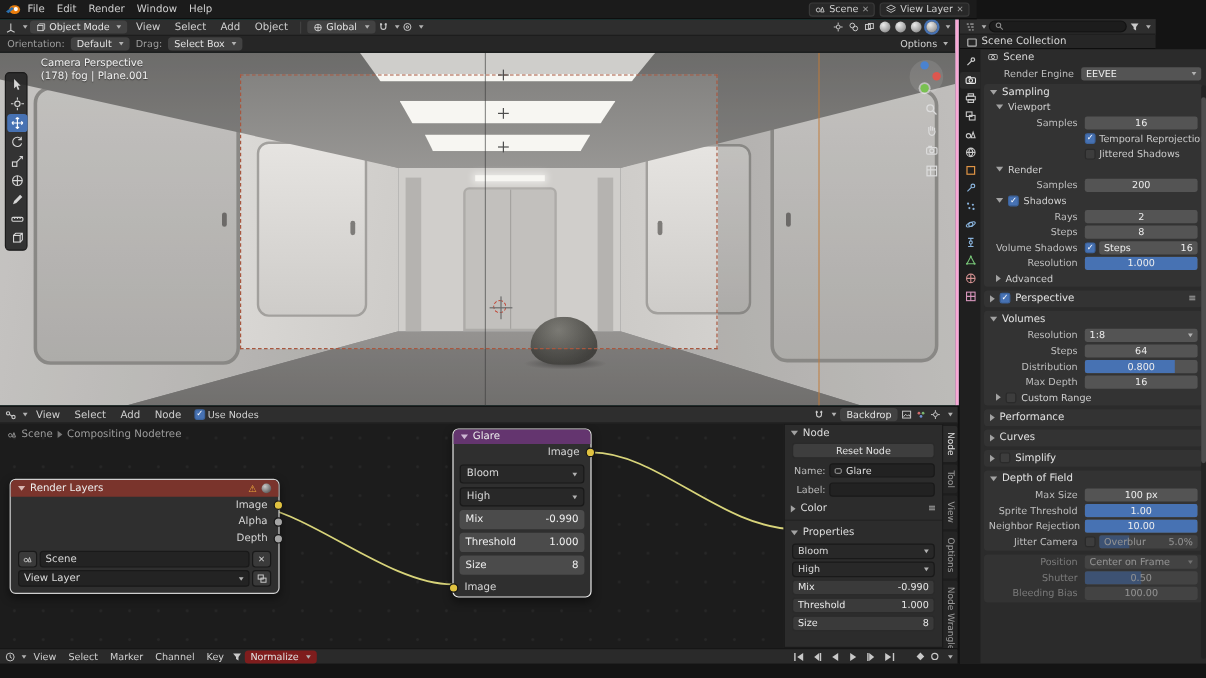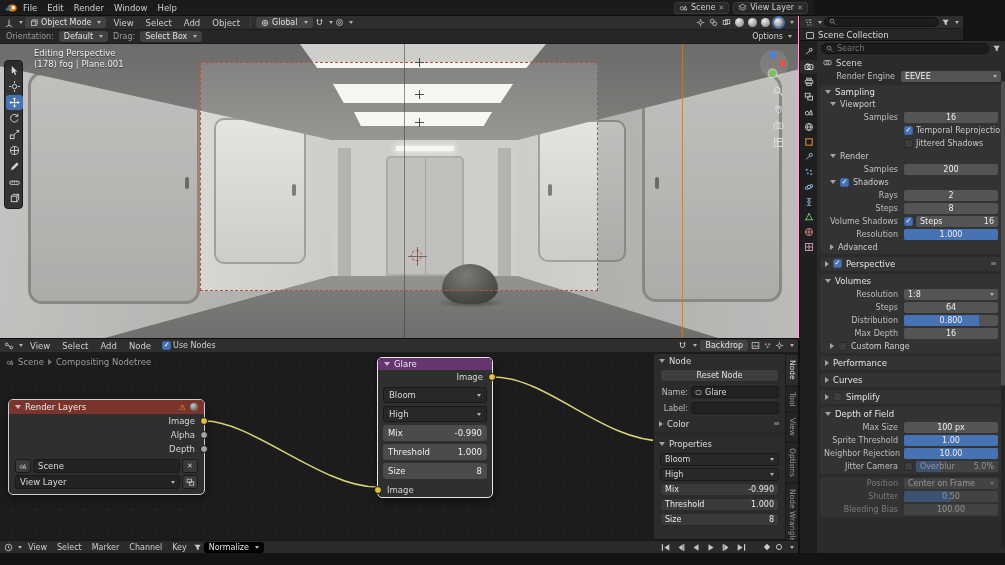--- a/index.html
+++ b/index.html
@@ -23,21 +23,21 @@
 .ws.active{background:#3a3a3a;color:#eee}
 #topbar-right{margin-left:auto;display:flex;gap:4px;align-items:center;padding-right:2px}
 .chip{display:flex;align-items:center;gap:3px;background:#282828;border:1px solid #3a3a3a;border-radius:3px;height:12px;padding:0 4px;font-size:8px;white-space:nowrap}
 .chip .x{color:#9a9a9a;font-size:7px}
 
 .hdr{display:flex;align-items:center;gap:2px;padding:0 4px;background:#2e2e2e;height:14px;border-bottom:1px solid #1d1d1d;position:relative;z-index:6}
 .btnfld{display:flex;align-items:center;gap:3px;background:#424242;border-radius:3px;height:11px;padding:0 5px;font-size:8px;color:#e2e2e2;white-space:nowrap}
 .lab{color:#9d9d9d;font-size:8px;white-space:nowrap}
 .sep{width:1px;height:10px;background:#404040;margin:0 3px}
 
-#vp{position:absolute;left:0;top:16px;width:799px;height:322px;background:#0f766e;overflow:hidden;border-right:1px solid #f9a8d4}
+#vp{position:absolute;left:0;top:16px;width:799px;height:322px;background:#0f766e;overflow:hidden;border-right:3px solid #f9a8d4}
 #vp-row2{height:14px;background:#262626;display:flex;align-items:center;padding:0 6px;gap:5px;position:relative;z-index:6;border-bottom:1px solid #1c1c1c}
 #vp-scene{position:absolute;left:0;top:28px;right:0;bottom:0;background:#8f8f8f;overflow:hidden}
 .layer{position:absolute;inset:0}
 .lwall{clip-path:polygon(-50px 0px,332px 96px,332px 232px,-100px 350px);background:linear-gradient(100deg,#eceae7 0%,#c6c4c1 55%,#9d9b98 100%)}
 .rwall{clip-path:polygon(849px 0px,517px 96px,517px 232px,899px 350px);background:linear-gradient(260deg,#e4e2df 0%,#c2c0bd 55%,#989693 100%)}
 .ceil{clip-path:polygon(-100px 0px,899px 0px,517px 96px,332px 96px);background:linear-gradient(#7f7e7c,#cac8c5)}
 .floor{clip-path:polygon(332px 232px,517px 232px,899px 350px,-100px 350px);background:linear-gradient(#d3d1ce,#848280)}
 .locker{position:absolute;background:linear-gradient(#e6e4e1,#ceccc9);border:3px solid #a2a09d;border-radius:14px}
 .locker .hdl{position:absolute;width:4px;height:12px;background:#7e7c79;border-radius:2px;right:8px;top:45%}
 .fwall{position:absolute;left:332px;top:96px;width:185px;height:136px;background:#d0cecb}
@@ -298,21 +298,21 @@
       <div class="pod"></div>
 
       <div class="camrect"></div>
       <div class="vline" style="left:404px;background:rgba(60,60,60,.55)"></div>
       <div class="vline" style="left:682px;background:rgba(194,122,58,.8)"></div>
       <div class="cross" style="left:415px;top:14px"></div>
       <div class="cross" style="left:415px;top:46px"></div>
       <div class="cross" style="left:415px;top:74px"></div>
       <div class="cursor3d"></div>
       <div class="vp-note">
-        <div>Editing Perspective</div>
+        <div>Camera Perspective</div>
         <div>(178) fog | Plane.001</div>
       </div>
 
       <div id="vp-tools">
         <span class="tool">
             <svg width="11" height="11" viewBox="0 0 12 12" fill="#d6d6d6">
               <path d="M3 1l6 6H6.4l1.4 3.3-1.4.6L5 7.6 3 9.6z"></path>
             </svg>
           </span>
         <span class="tool">
@@ -512,36 +512,20 @@
           </svg>
         </span>
       <span class="ptab">
           <svg width="10" height="10" viewBox="0 0 11 11" stroke="#d796bc" fill="none" stroke-width="1">
             <rect x="1.6" y="1.6" width="7.8" height="7.8"></rect>
             <path d="M1.6 5.5h7.8M5.5 1.6v7.8"></path>
           </svg>
         </span>
     </div>
     <div class="pbody">
-      <div class="psearch">
-        <div class="searchpill" style="height:11px">
-          <span class="icon">
-              <svg width="8" height="8" viewBox="0 0 11 11" stroke="#8a8a8a" fill="none" stroke-width="1.2">
-                <circle cx="4.2" cy="4.2" r="2.6"></circle>
-                <path d="M6.2 6.2l3 3"></path>
-              </svg>
-            </span>
-          <input placeholder="Search" style="">
-        </div>
-        <span class="icon">
-            <svg width="9" height="9" viewBox="0 0 11 11" fill="#c9c9c9">
-              <path d="M1.5 2h8L7 5.5V9L4.5 7.5V5.5z"></path>
-            </svg>
-          </span>
-      </div>
       <div class="pcontext">
         <span class="icon">
             <svg width="9" height="9" viewBox="0 0 11 11" stroke="#bdbdbd" fill="none" stroke-width="1">
               <rect x="1.2" y="3" width="8.6" height="5.2" rx="1"></rect>
               <circle cx="5.5" cy="5.6" r="1.6"></circle>
             </svg>
           </span>
         <span>Scene</span>
       </div>
       <div class="prow">
@@ -868,21 +852,21 @@
         <span>Scene</span>
         <span class="tr" style="border-left-color:#777"></span>
         <span>Compositing Nodetree</span>
       </div>
 
       <svg id="wires" width="799" height="188" viewBox="0 0 799 188">
         <path d="M205 68 C 252 68, 322 134, 377 134" stroke="#d8d47a" stroke-width="1.5" fill="none"></path>
         <path d="M493 24 C 548 24, 602 88, 664 88" stroke="#d8d47a" stroke-width="1.5" fill="none"></path>
       </svg>
 
-      <div class="node" style="left:8px;top:46px;width:197px;border:1px solid #cfcfcf">
+      <div class="node" style="left:8px;top:46px;width:225px;border:1px solid #cfcfcf">
         <div class="node-hdr" style="background:#7a342c">
           <span class="td" style="border-top-color:#d8b9b4"></span>
           <span>Render Layers</span>
           <span style="margin-left:auto;color:#e6a33a;font-size:8px">⚠</span>
           <span class="icon">
               <span style="width:8px;height:8px;border-radius:50%;background:radial-gradient(circle at 35% 30%,#c9c9c9,#3c3c3c);display:block"></span>
             </span>
         </div>
         <div class="nrow">
             <span>Image</span>
@@ -1032,21 +1016,21 @@
     <span class="mitem">View</span>
     <span class="mitem">Select</span>
     <span class="mitem">Marker</span>
     <span class="mitem">Channel</span>
     <span class="mitem">Key</span>
     <span class="icon">
         <svg width="9" height="9" viewBox="0 0 11 11" fill="#c9c9c9">
           <path d="M1.5 2h8L7 5.5V9L4.5 7.5V5.5z"></path>
         </svg>
       </span>
-    <div class="btnfld" style="background:#000000">
+    <div class="btnfld" style="background:#7f1d1d">
         <span>Normalize</span>
         <span class="dar"></span>
       </div>
     <div class="transport">
       <span class="tbtn">
           <svg width="10" height="9" viewBox="0 0 12 10" fill="#c9c9c9">
             <rect x="1" y="1" width="1.4" height="8"></rect>
             <path d="M10 1L4 5l6 4z"></path>
           </svg>
         </span>

